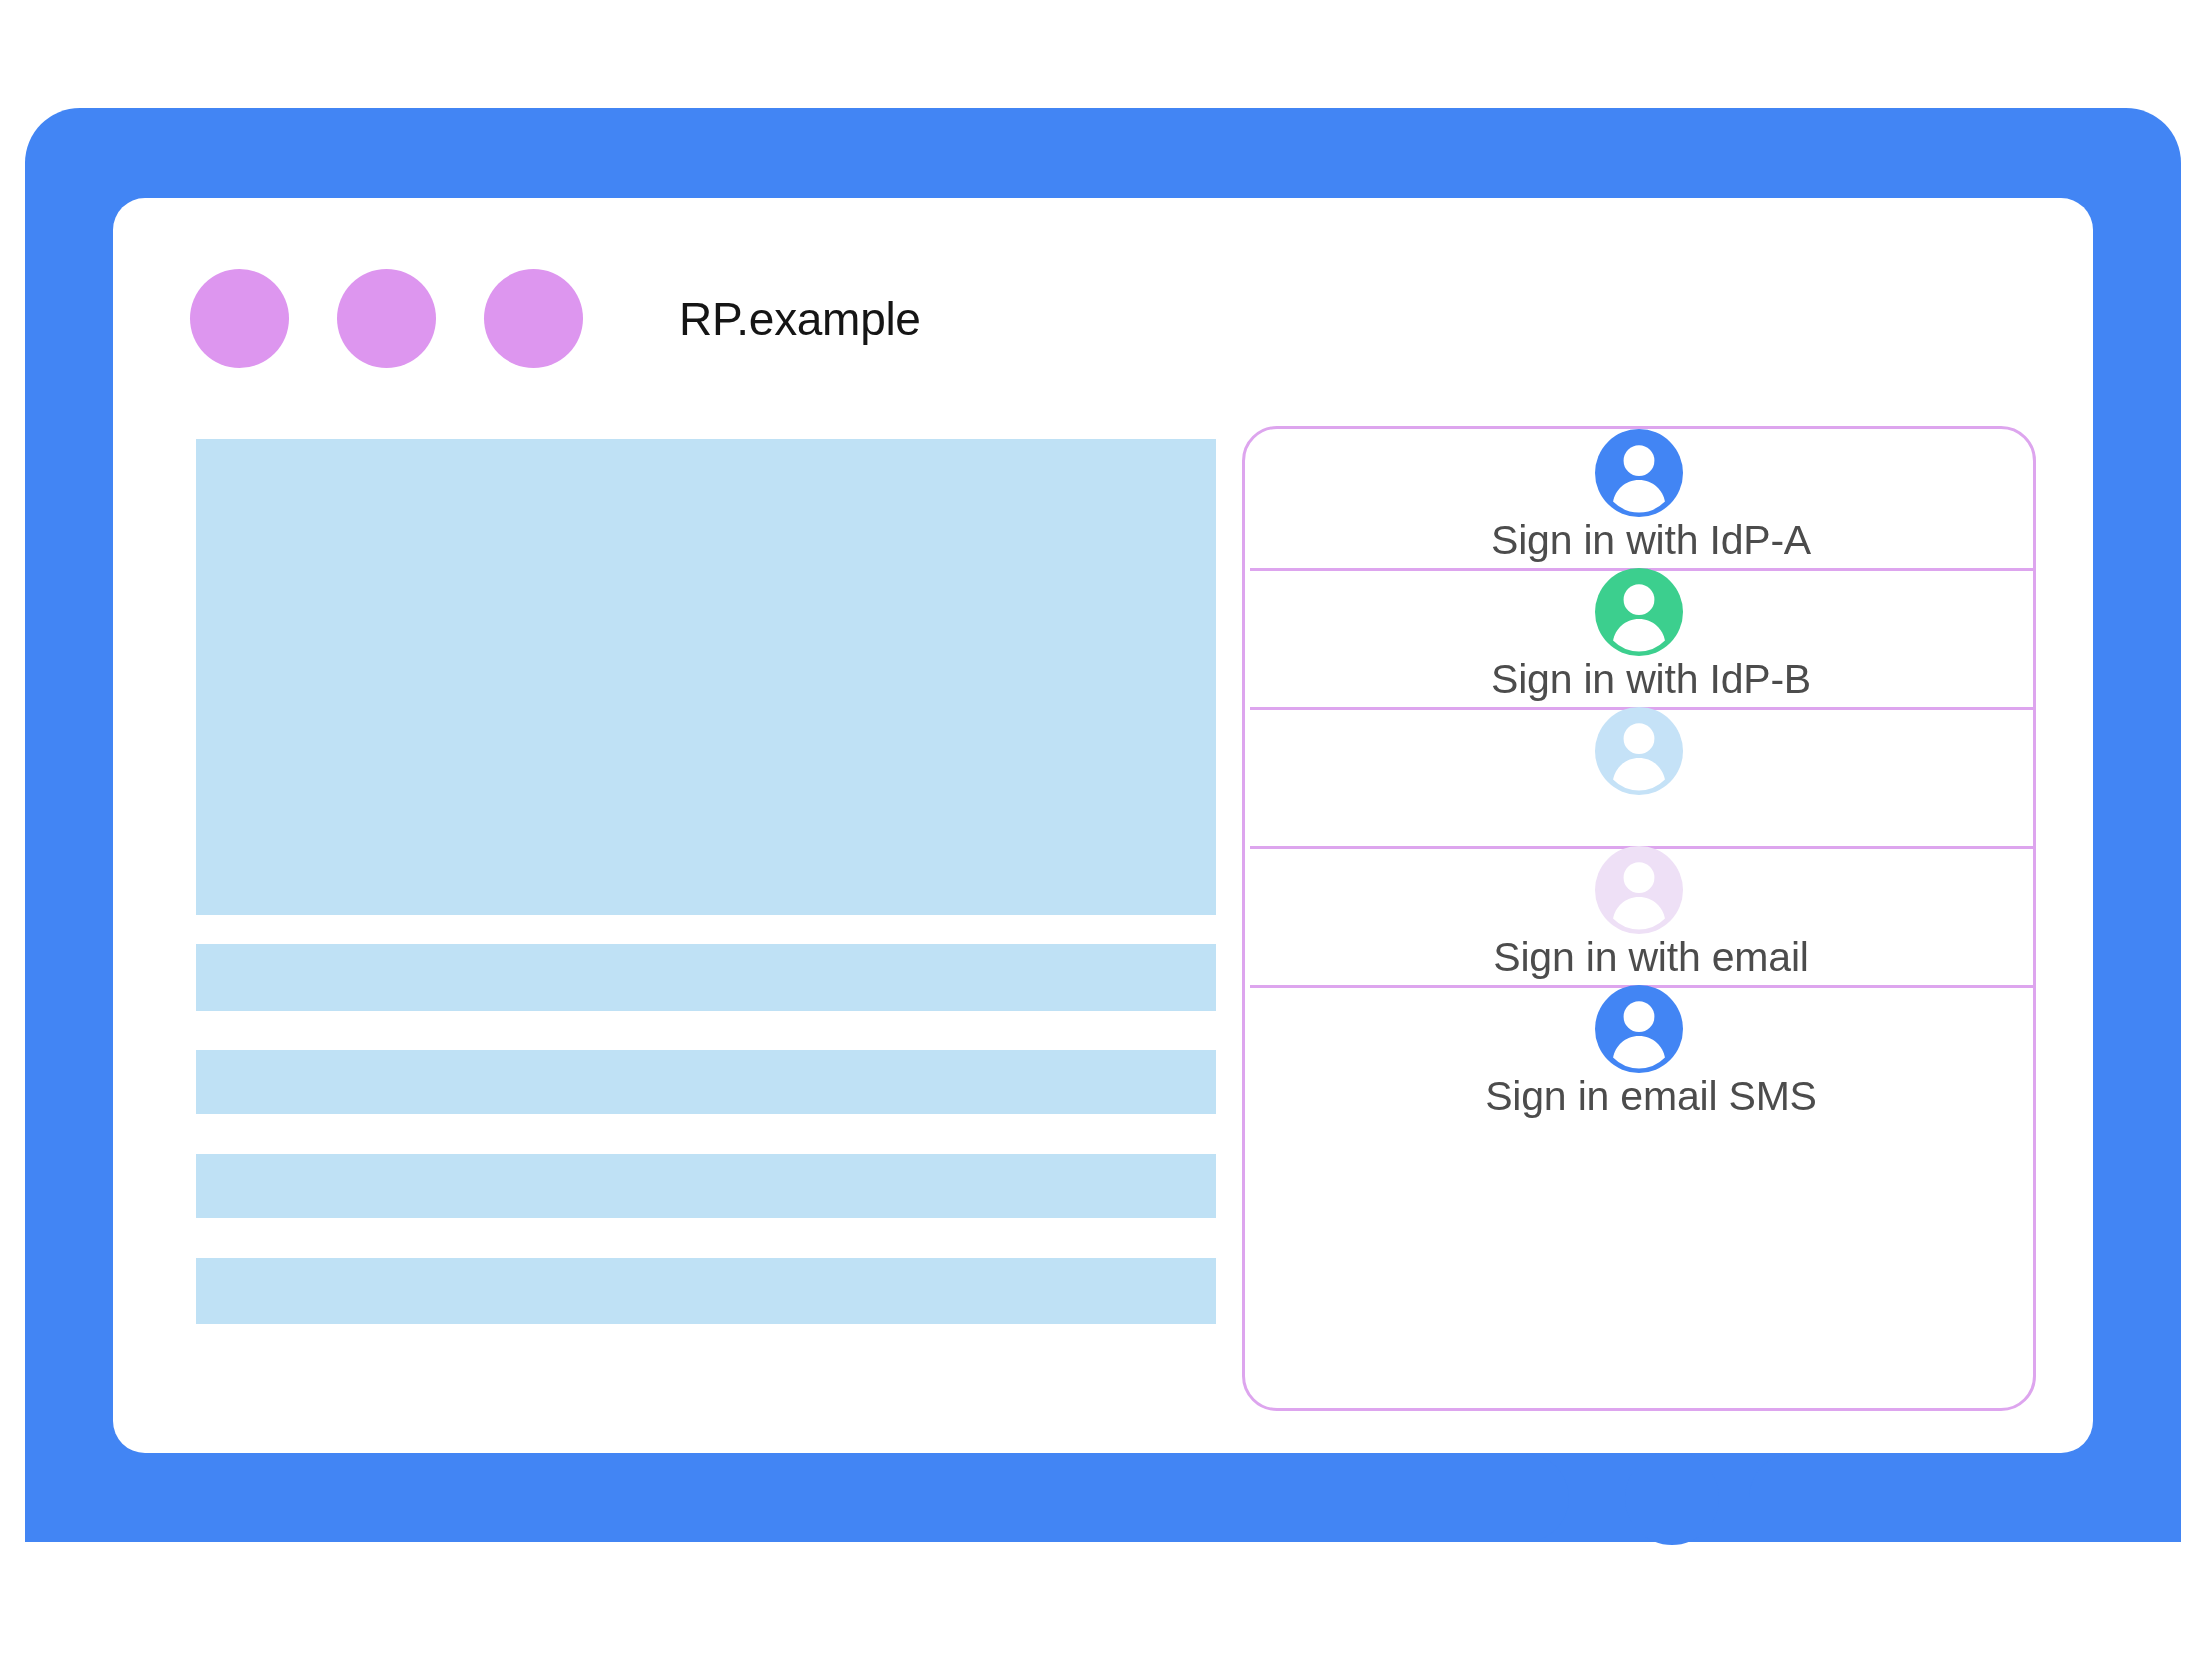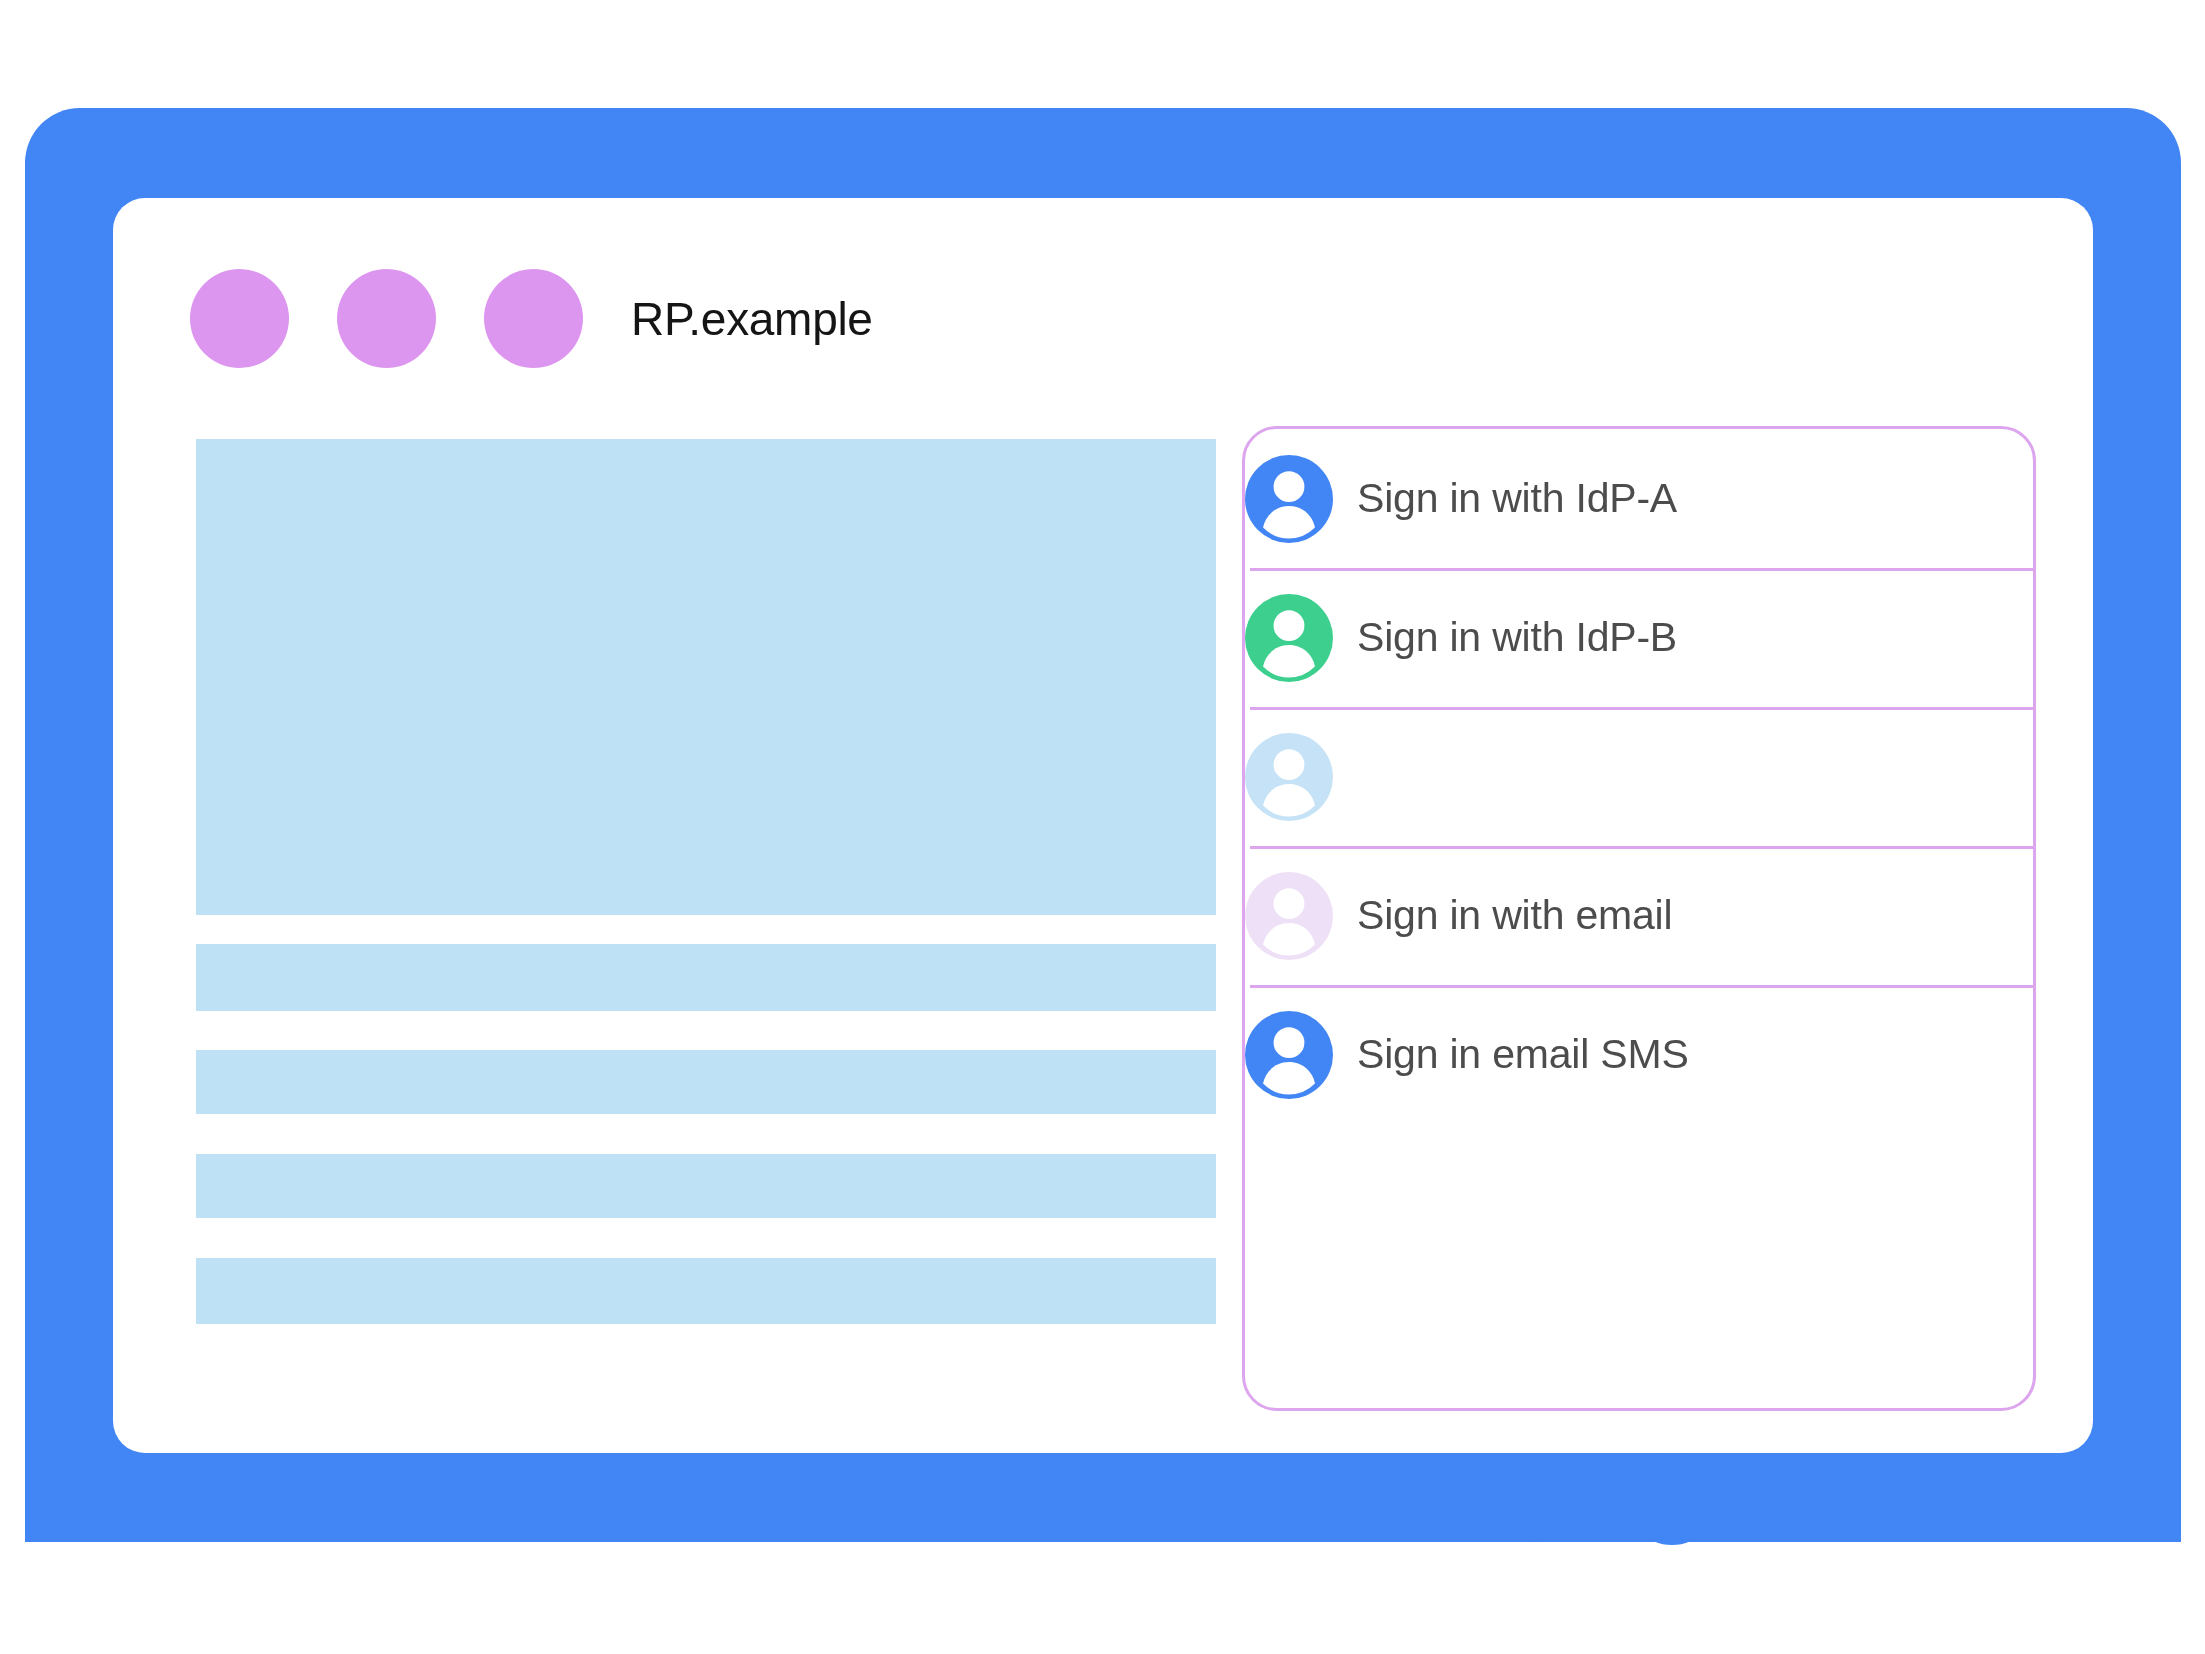--- a/index.html
+++ b/index.html
@@ -79,21 +79,21 @@
   }
   .dot {
     width: 99px;
     height: 99px;
     border-radius: 50%;
     background: #dd96ef;
     margin-right: 48px;
   }
   .dot:nth-of-type(3) { margin-right: 0; }
   .site-title {
-    margin-left: 48px;
+    margin-left: 96px;
     font-size: 46px;
     color: #151515;
     font-family: "Liberation Sans", sans-serif;
     white-space: nowrap;
     letter-spacing: -0.3px;
   }
 
   
   .content-col {
     position: absolute;
@@ -128,20 +128,21 @@
     height: 100%;
   }
   .account-row {
     position: relative;
     display: flex;
     align-items: center;
     height: 139px;
     box-sizing: border-box;
     cursor: pointer;
     background: transparent;
+    flex-direction: column;
   }
   .account-row + .account-row::before {
     content: "";
     position: absolute;
     left: 5.3px;
     right: 0;
     top: 0;
     height: 2.6px;
     background: #dda5ee;
   }

